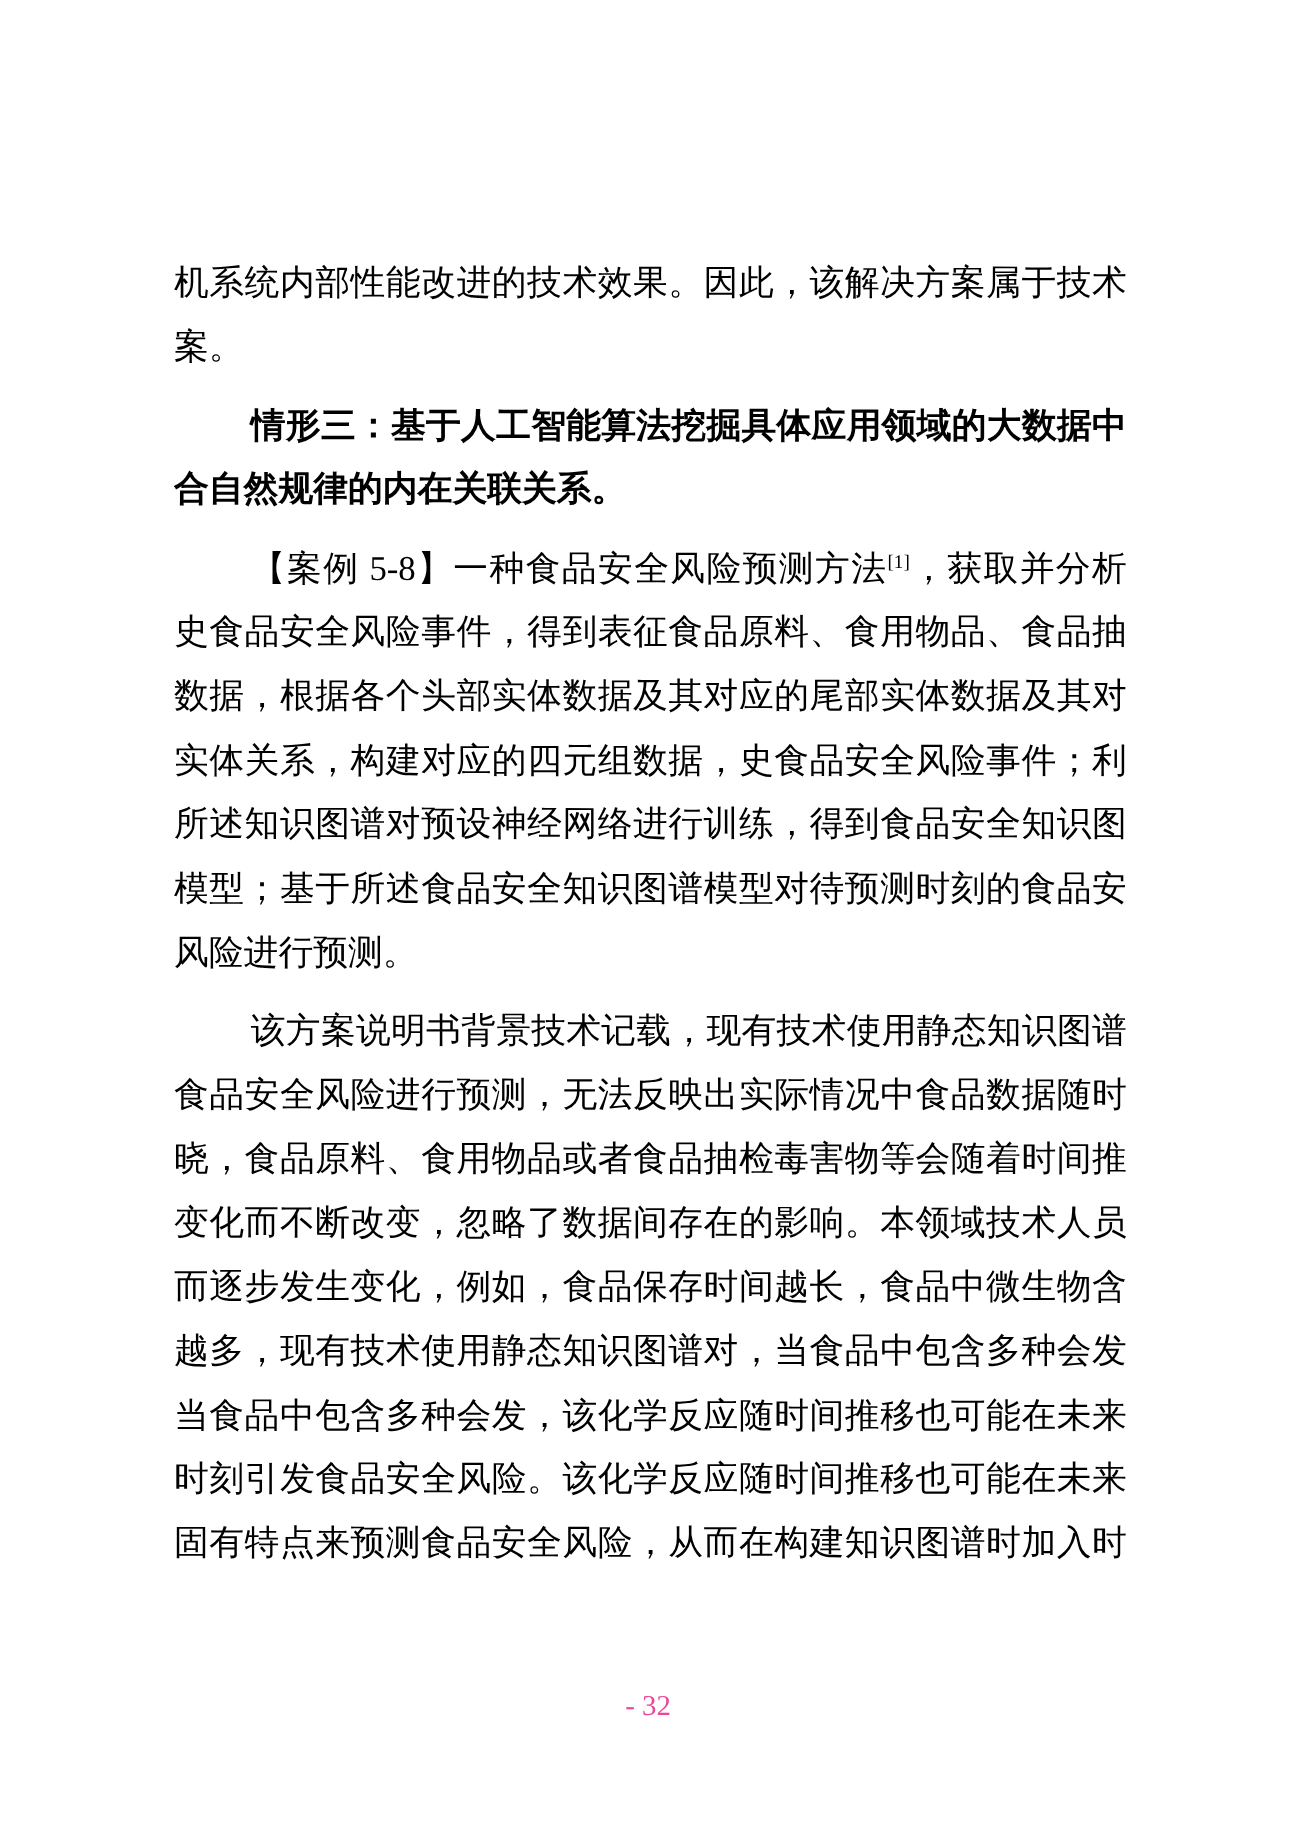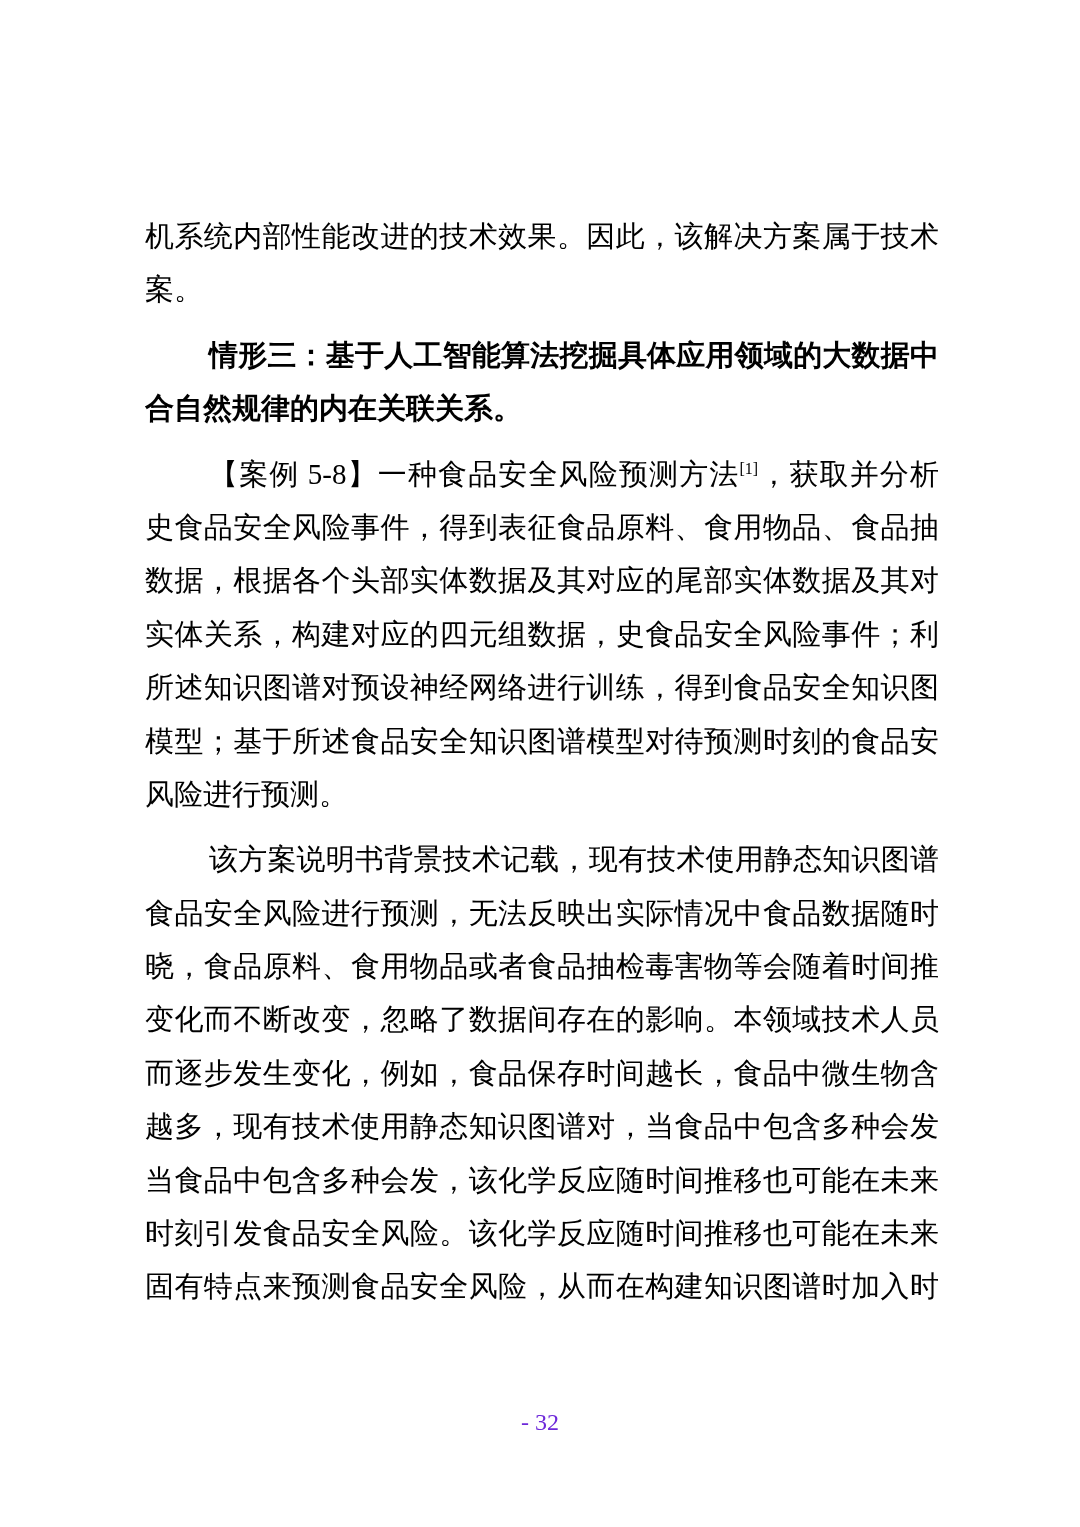--- a/index.html
+++ b/index.html
@@ -53,21 +53,21 @@
     letter-spacing: 0;
   }
   .footer {
     position: absolute;
     left: 0;
     top: 1402px;
     width: 1080px;
     text-align: center;
     font-size: 24px;
     line-height: 40px;
-    color: #6d28d9;
+    color: #ec4899;
   }
 </style>
 </head>
 <body>
 
 <div class="page">
   <main class="text-block" id="paragraphs">
       <div class="para">
         <div class="line fill">机系统内部性能改进的技术效果。因此，该解决方案属于技术方</div>
         <div class="line end">案。</div>

